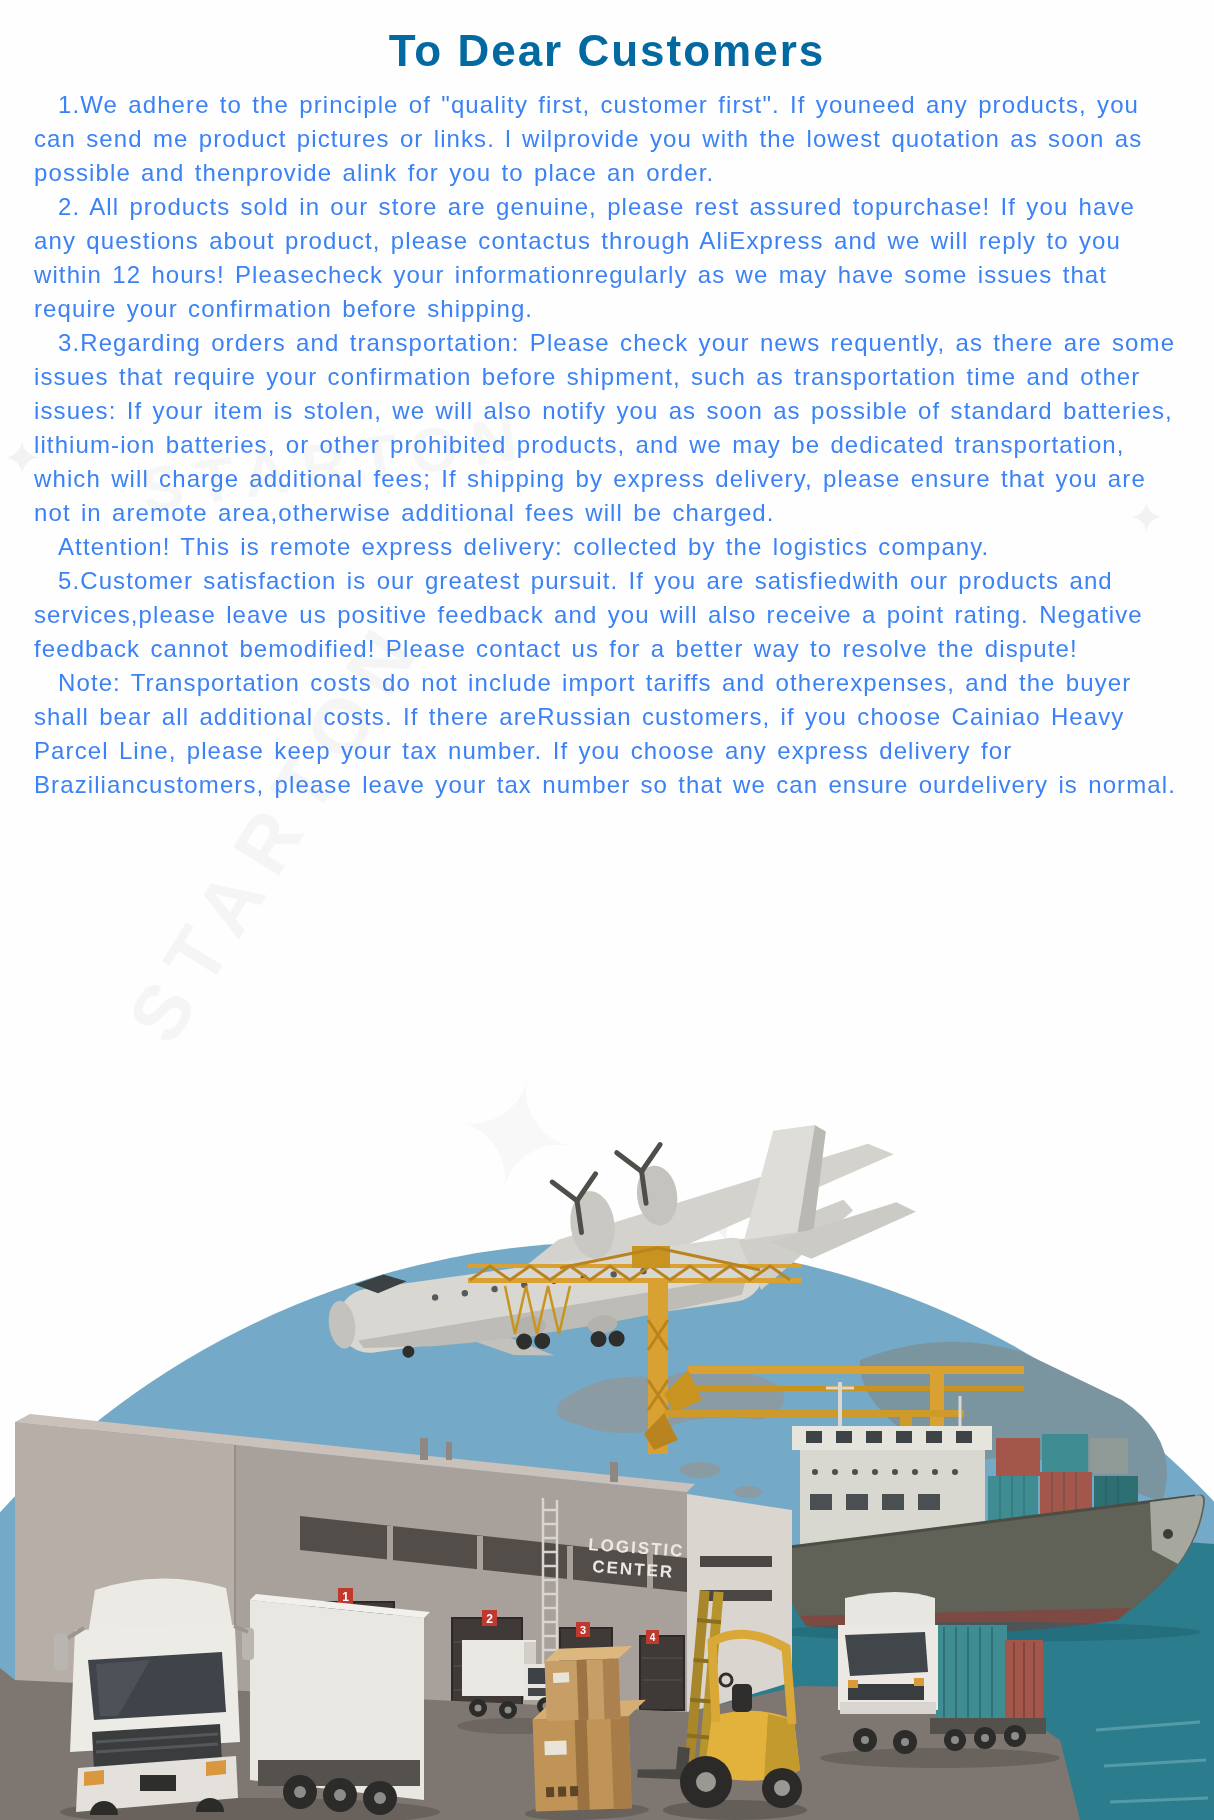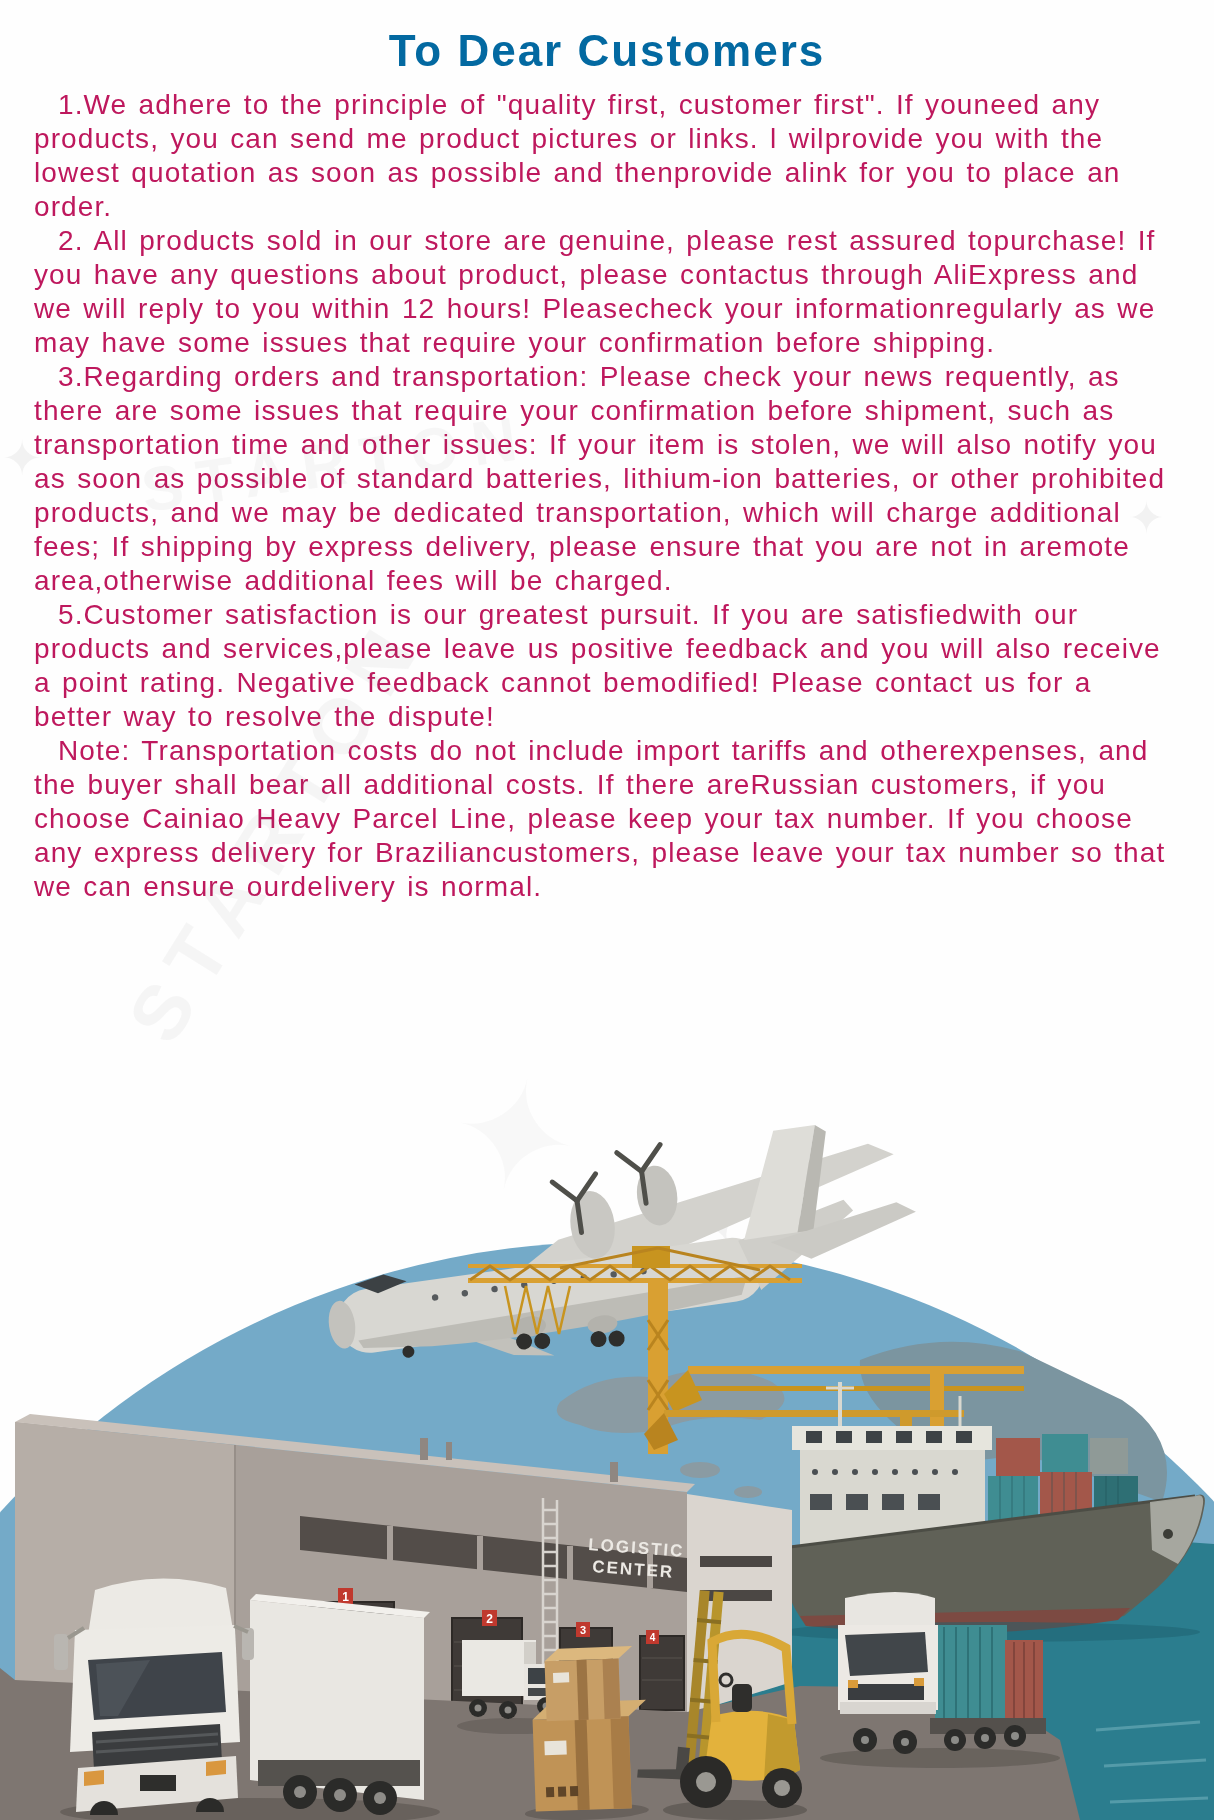--- a/index.html
+++ b/index.html
@@ -15,25 +15,25 @@
   .page-title{
     margin:26px 0 12px 0;
     text-align:center;
     font-size:44px;
     font-weight:700;
     letter-spacing:2px;
     color:#0369a1;
   }
   .notice-body{
     margin:0 36px 0 34px;
-    font-size:28px;
+    font-size:24px;
     line-height:34px;
     letter-spacing:1.1px;
     word-spacing:2.5px;
-    color:#be185d;
+    color:#3b82f6;
   }
   .notice-body p{margin:0;text-indent:24px;}
   .contact{margin:30px 0 0 62px;position:relative;z-index:3;}
   .contact-row{display:flex;align-items:baseline;gap:16px;margin-bottom:24px;}
   .contact-label{
     font-size:30px;font-weight:700;letter-spacing:3px;color:#242424;
   }
   .contact-value{
     font-family:"DejaVu Sans",sans-serif;
     font-size:27px;font-weight:700;color:#141414;letter-spacing:.5px;
@@ -65,20 +65,21 @@
   <div class="wm wm-star wm-star2">✦</div>
   <div class="wm wm-star wm-star3">✦</div>
   <div class="wm wm-star wm-star4">✦</div>
 
   <h1 class="page-title">To Dear Customers</h1>
 
   <div class="notice-body">
     <p>1.We adhere to the principle of "quality first, customer first". If youneed any products, you can send me product pictures or links. l wilprovide you with the lowest quotation as soon as possible and thenprovide alink for you to place an order.</p>
     <p>2. All products sold in our store are genuine, please rest assured topurchase! If you have any questions about product, please contactus through AliExpress and we will reply to you within 12 hours! Pleasecheck your informationregularly as we may have some issues that require your confirmation before shipping.</p>
     <p>3.Regarding orders and transportation: Please check your news requently, as there are some issues that require your confirmation before shipment, such as transportation time and other issues: If your item is stolen, we will also notify you as soon as possible of standard batteries, lithium-ion batteries, or other prohibited products, and we may be dedicated transportation, which will charge additional fees;  If shipping by express delivery, please ensure that you are not in aremote area,otherwise additional fees will be charged.</p>
+    <p>Attention! This is remote express delivery: collected by the logistics company.</p>
     <p>5.Customer satisfaction is our greatest pursuit. If you are satisfiedwith our products and services,please leave us positive feedback and you will also receive a point rating. Negative feedback cannot bemodified! Please contact us for a better way to resolve the dispute!</p>
     <p>Note: Transportation costs do not include import tariffs and otherexpenses, and the buyer shall bear all additional costs. If there areRussian customers, if you choose Cainiao Heavy Parcel Line, please keep your tax number. If you choose any express delivery for Braziliancustomers, please leave your tax number so that we can ensure ourdelivery is normal.</p>
   </div>
 
 
   <div class="illustration">
   <svg width="1214" height="700" viewBox="0 0 1214 700" xmlns="http://www.w3.org/2000/svg">
 
     <g>
       <circle cx="612" cy="950" r="828" fill="#74aac8"></circle>

